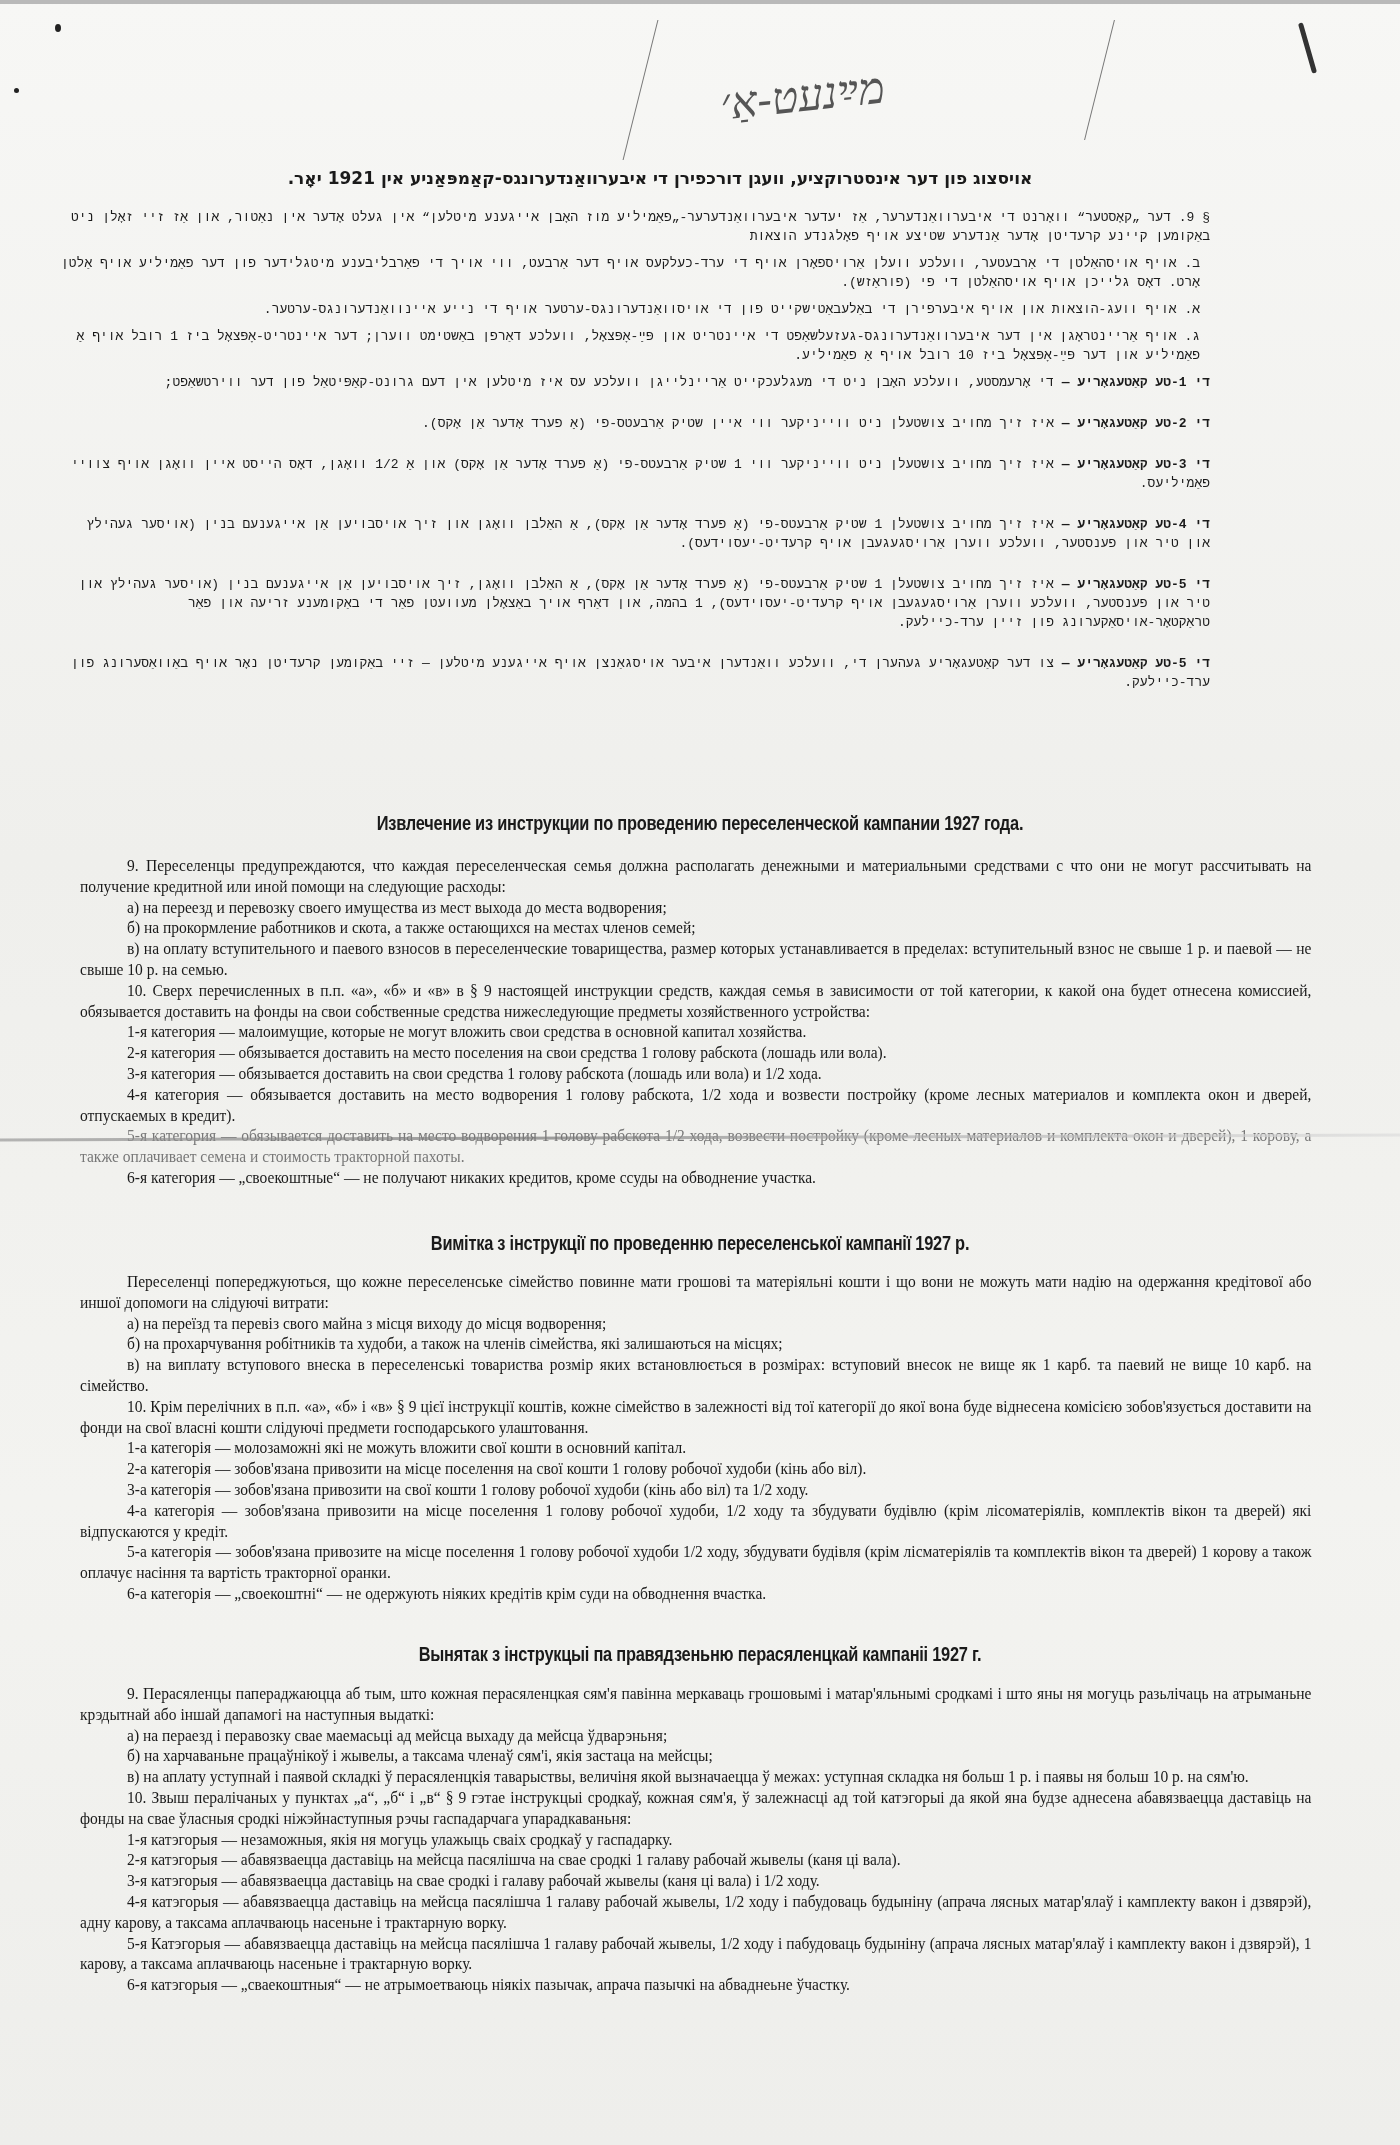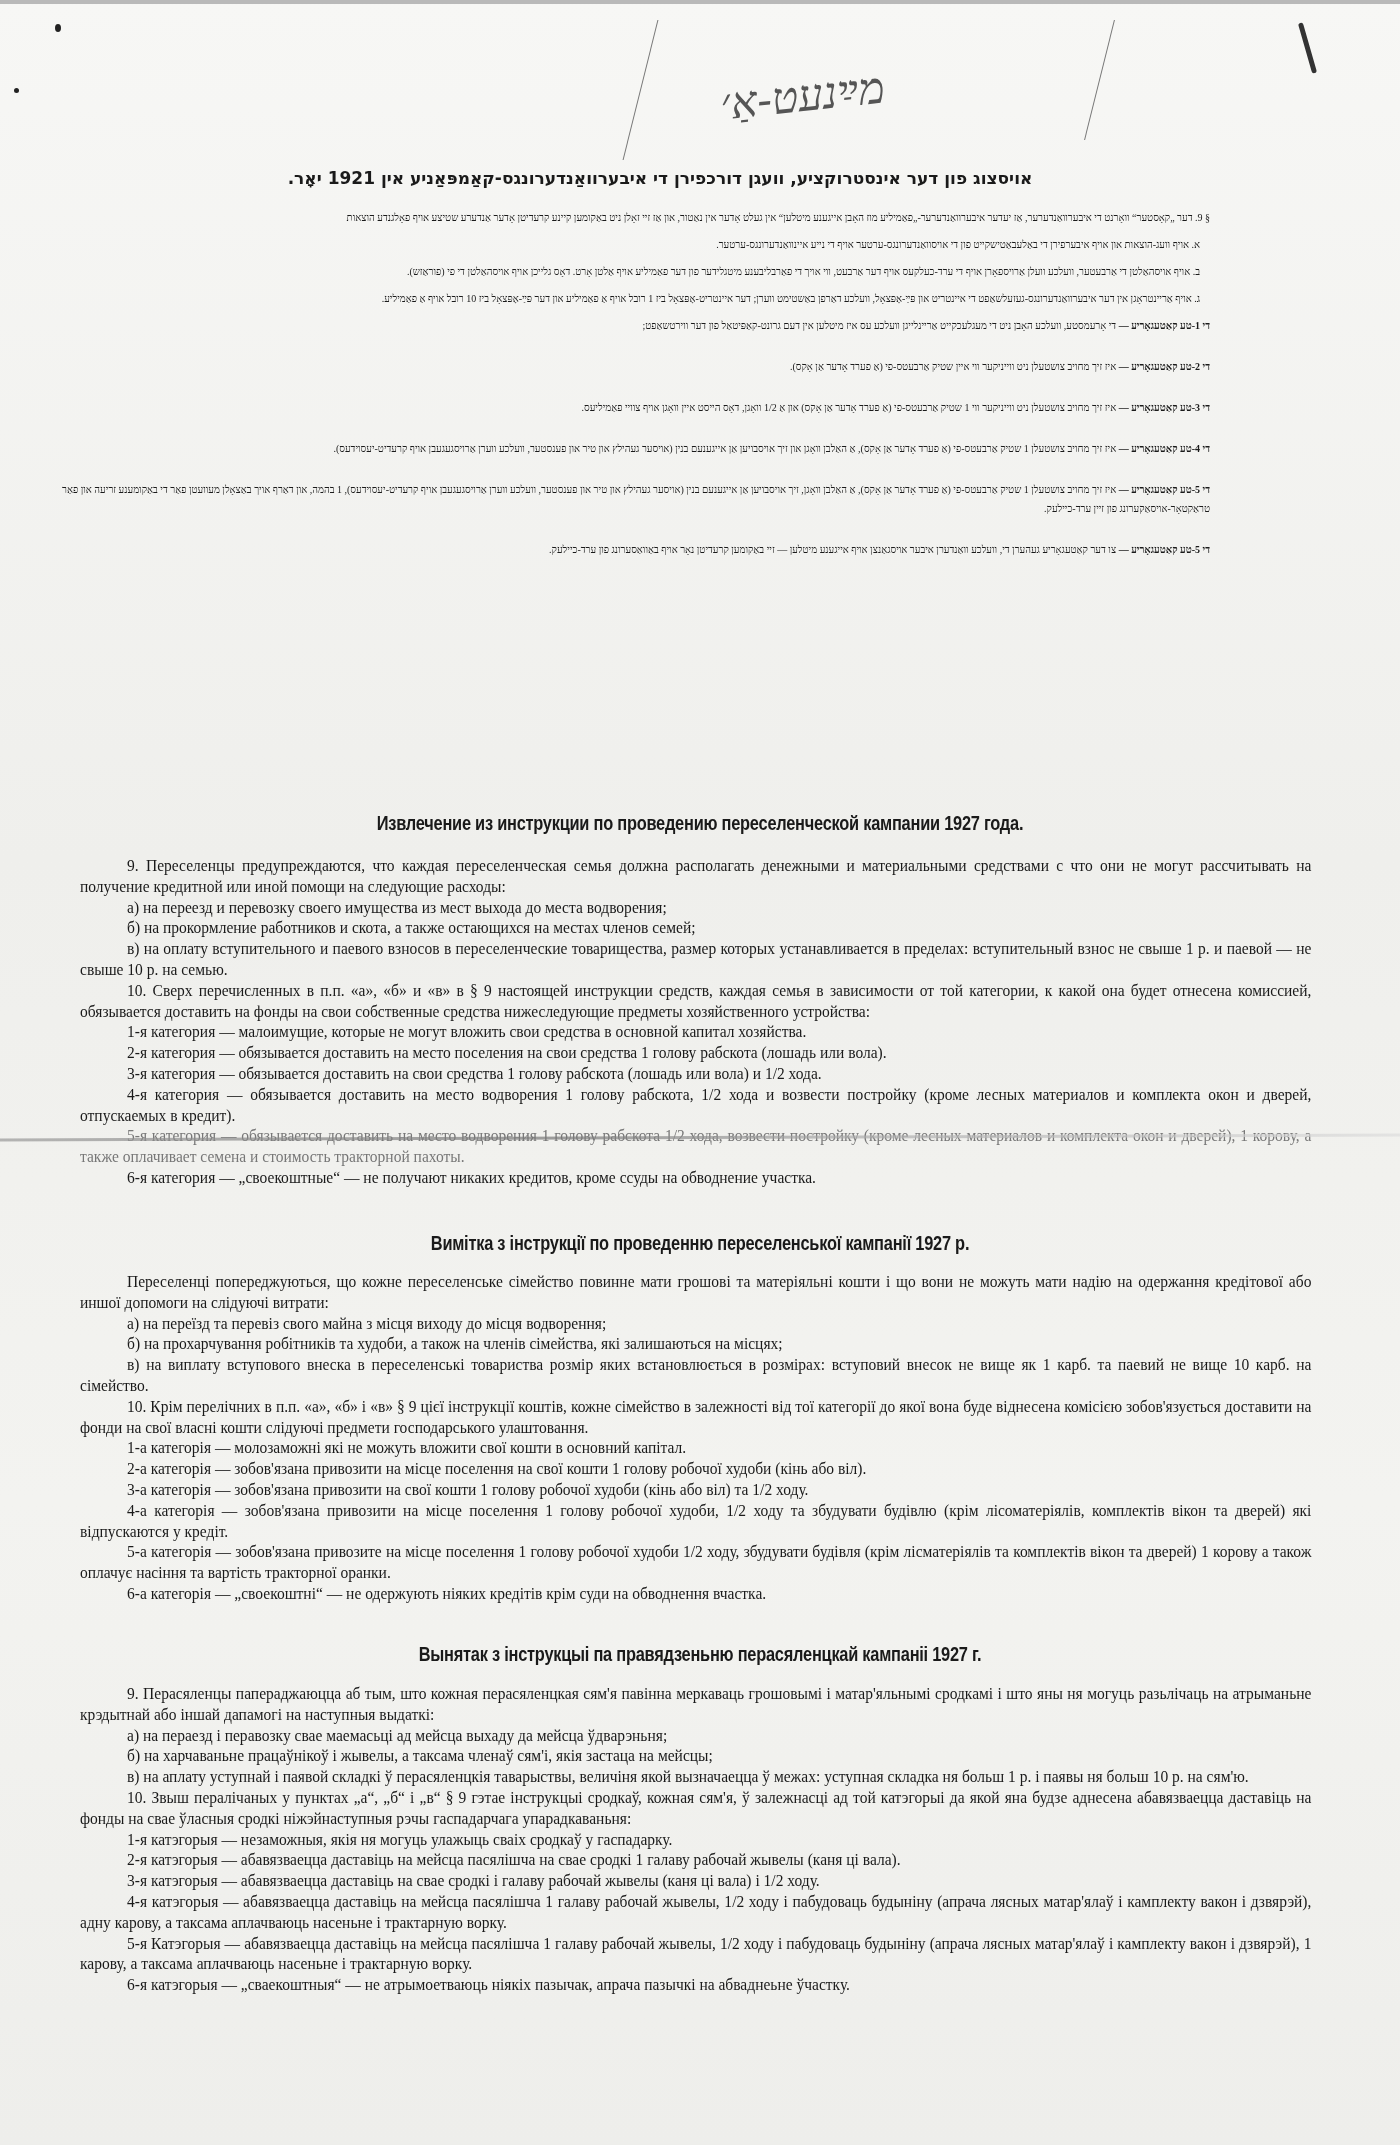--- a/index.html
+++ b/index.html
@@ -8,21 +8,21 @@
   .page{position:absolute;left:0;top:0;width:1400px;height:2145px;
         background:linear-gradient(180deg,#f7f7f5 0%,#efefec 40%,#f3f3f0 70%,#eeeeeb 100%);}
   .topbar{position:absolute;left:0;top:0;width:1400px;height:4px;background:#b9b9b9;}
   .hand{position:absolute;left:640px;top:20px;width:460px;height:140px;}
   .hand .bracket-l{position:absolute;left:0;top:0;width:30px;height:140px;border-left:1px solid #777;transform:skewX(-14deg);}
   .hand .bracket-r{position:absolute;right:0;top:0;width:30px;height:120px;border-right:1px solid #777;transform:skewX(-14deg);}
   .hand .sig{position:absolute;left:80px;top:50px;font-family:"DejaVu Serif",serif;font-style:italic;font-size:44px;color:#555;transform:rotate(-6deg);direction:rtl;}
   .mark{position:absolute;background:#222;border-radius:50%;}
   .edge-mark{position:absolute;left:1305px;top:22px;width:5px;height:52px;background:#333;transform:rotate(-16deg);border-radius:3px;}
 
-  .yi{position:absolute;left:60px;width:1150px;direction:rtl;text-align:right;font-family:Liberation Serif, serif;font-size:10px;line-height:19px;}
+  .yi{position:absolute;left:60px;width:1150px;direction:rtl;text-align:right;font-family:Liberation Mono, monospace;font-size:13px;line-height:19px;}
   .yi-title{position:absolute;left:200px;top:168px;width:920px;direction:rtl;text-align:center;font-family:"DejaVu Sans",sans-serif;font-weight:bold;font-size:17px;}
   .yi p{margin:0 0 8px 0;}
   .yi .cat{margin:0 0 22px 0;}
   .yi .indent{padding-right:10px;}
 
   .sec-title{position:absolute;left:0;width:1400px;text-align:center;font-family:"Liberation Sans","DejaVu Sans",sans-serif;font-weight:bold;font-size:20px;letter-spacing:-0.3px;transform:scaleX(0.82);}
   .body-text{position:absolute;left:80px;width:1230px;font-family:"Liberation Serif",serif;font-size:16.5px;line-height:20.8px;text-align:justify;transform-origin:left top;}
   .body-text p{margin:0;}
   .body-text .ind{text-indent:50px;}
   .body-text .cat{text-indent:50px;}
@@ -40,22 +40,22 @@
     <div class="bracket-r"></div>
     <div class="sig">מײַנעט-אַ׳</div>
   </div>
   <div class="edge-mark"></div>
   <div class="mark" style="left:55px;top:24px;width:6px;height:8px;"></div>
   <div class="mark" style="left:14px;top:88px;width:5px;height:5px;"></div>
 
   <div class="yi-title">אויסצוג פון דער אינסטרוקציע, וועגן דורכפירן די איבערוואַנדערונגס-קאַמפּאַניע אין 1921 יאָר.</div>
   <div class="yi" style="top:208px;">
     <p>§ 9. דער „קאָסטער“ וואָרנט די איבערוואַנדערער, אַז יעדער איבערוואַנדערער-„פאַמיליע מוז האָבן אייגענע מיטלען“ אין געלט אָדער אין נאַטור, און אַז זיי זאָלן ניט באַקומען קיינע קרעדיטן אָדער אַנדערע שטיצע אויף פאָלגנדע הוצאות</p>
+    <p class="indent">ב. אויף אויסהאַלטן די אַרבעטער, וועלכע וועלן אַרויספאָרן אויף די ערד-כעלקעס אויף דער אַרבעט, ווי אויך די פאַרבליבענע מיטגלידער פון דער פאַמיליע אויף אַלטן אָרט. דאָס גלייכן אויף אויסהאַלטן די פי (פוראַזש).</p>
     <p class="indent">א. אויף וועג-הוצאות און אויף איבערפירן די באַלעבאַטישקייט פון די אויסוואַנדערונגס-ערטער אויף די נייע איינוואַנדערונגס-ערטער.</p>
-    <p class="indent">ב. אויף אויסהאַלטן די אַרבעטער, וועלכע וועלן אַרויספאָרן אויף די ערד-כעלקעס אויף דער אַרבעט, ווי אויך די פאַרבליבענע מיטגלידער פון דער פאַמיליע אויף אַלטן אָרט. דאָס גלייכן אויף אויסהאַלטן די פי (פוראַזש).</p>
     <p class="indent">ג. אויף אַריינטראָגן אין דער איבערוואַנדערונגס-געזעלשאַפט די איינטריט און פּײַ-אָפּצאָל, וועלכע דאַרפן באַשטימט ווערן; דער איינטריט-אָפּצאָל ביז 1 רובל אויף אַ פאַמיליע און דער פּײַ-אָפּצאָל ביז 10 רובל אויף אַ פאַמיליע.</p>
     <div id="yi-cats">
         <p class="cat"><b>די 1-טע קאַטעגאָריע —</b> <span>די אָרעמסטע, וועלכע האָבן ניט די מעגלעכקייט אַריינלייגן וועלכע עס איז מיטלען אין דעם גרונט-קאַפּיטאַל פון דער ווירטשאַפט;</span></p>
         <p class="cat"><b>די 2-טע קאַטעגאָריע —</b> <span>איז זיך מחויב צושטעלן ניט ווייניקער ווי איין שטיק אַרבעטס-פי (אַ פערד אָדער אַן אָקס).</span></p>
         <p class="cat"><b>די 3-טע קאַטעגאָריע —</b> <span>איז זיך מחויב צושטעלן ניט ווייניקער ווי 1 שטיק אַרבעטס-פי (אַ פערד אָדער אַן אָקס) און אַ 1/2 וואָגן, דאָס הייסט איין וואָגן אויף צוויי פאַמיליעס.</span></p>
         <p class="cat"><b>די 4-טע קאַטעגאָריע —</b> <span>איז זיך מחויב צושטעלן 1 שטיק אַרבעטס-פי (אַ פערד אָדער אַן אָקס), אַ האַלבן וואָגן און זיך אויסבויען אַן אייגענעם בנין (אויסער געהילץ און טיר און פענסטער, וועלכע ווערן אַרויסגעגעבן אויף קרעדיט-יעסוידעס).</span></p>
         <p class="cat"><b>די 5-טע קאַטעגאָריע —</b> <span>איז זיך מחויב צושטעלן 1 שטיק אַרבעטס-פי (אַ פערד אָדער אַן אָקס), אַ האַלבן וואָגן, זיך אויסבויען אַן אייגענעם בנין (אויסער געהילץ און טיר און פענסטער, וועלכע ווערן אַרויסגעגעבן אויף קרעדיט-יעסוידעס), 1 בהמה, און דאַרף אויך באַצאָלן מעוועטן פאַר די באַקומענע זריעה און פאַר טראַקטאָר-אויסאַקערונג פון זיין ערד-כיילעק.</span></p>
         <p class="cat"><b>די 5-טע קאַטעגאָריע —</b> <span>צו דער קאַטעגאָריע געהערן די, וועלכע וואַנדערן איבער אויסגאַנצן אויף אייגענע מיטלען — זיי באַקומען קרעדיטן נאָר אויף באַוואַסערונג פון ערד-כיילעק.</span></p>
       </div>
   </div>

